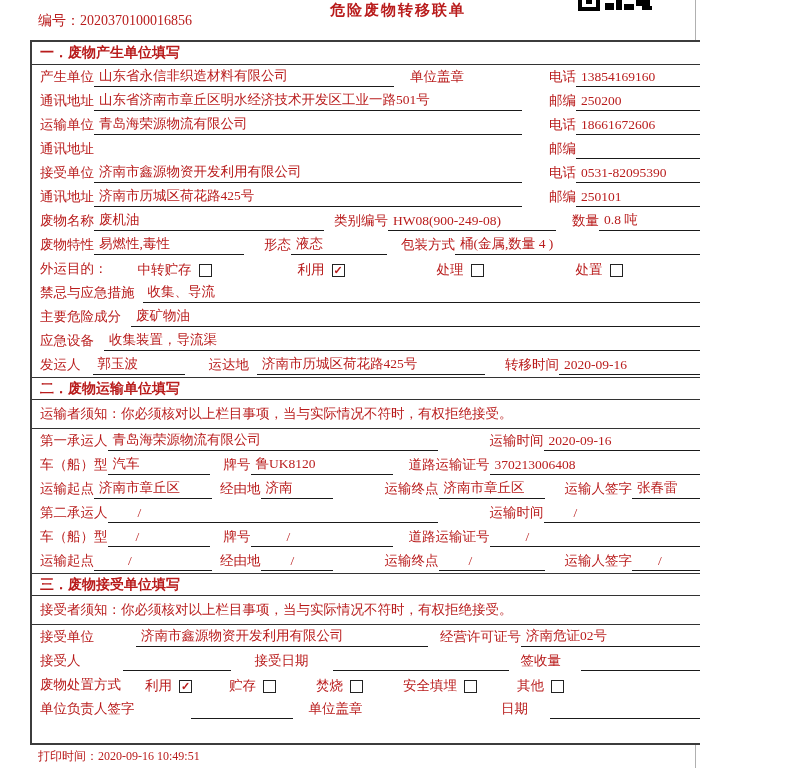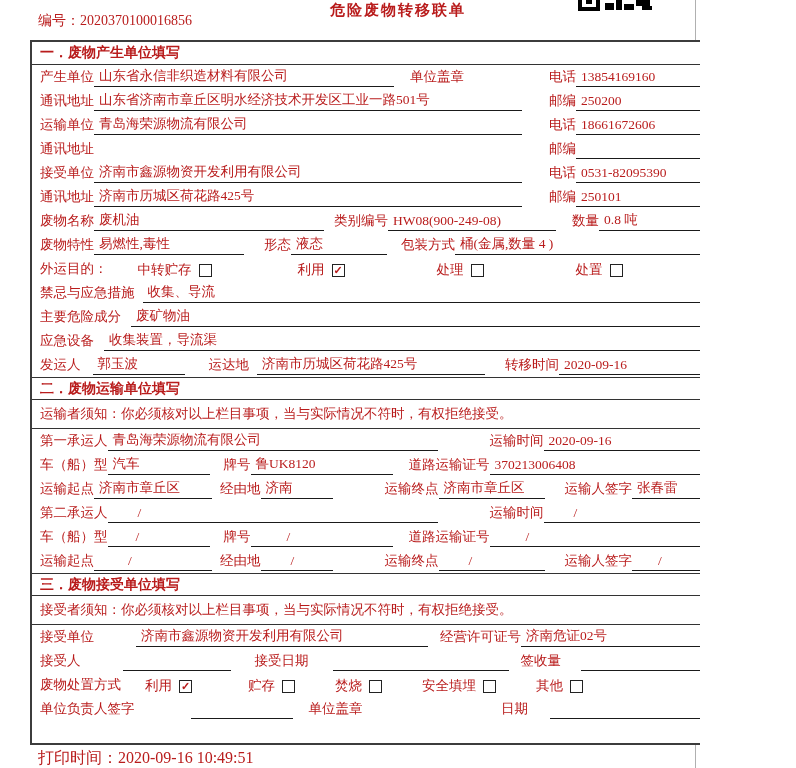--- a/index.html
+++ b/index.html
@@ -15,21 +15,21 @@
   .sec-h.bt{border-top:1.6px solid #333;}
   .notice{font-size:13.5px;padding:5px 8px 4px;height:29px;box-sizing:border-box;border-bottom:1.6px solid #333;white-space:nowrap;}
   .row{display:flex;align-items:flex-end;height:24px;box-sizing:border-box;padding:0 8px 2px;font-size:13.5px;white-space:nowrap;}
   .lbl{flex:none;padding-bottom:1px;}
   .u{border-bottom:1px solid #1a1a1a;padding:0 5px 1px;box-sizing:border-box;overflow:hidden;flex:none;}
   .grow{flex:1 1 auto;}
   .sp{flex:1 1 auto;}
   .cbx{display:inline-block;width:13px;height:13px;border:1.3px solid #222;box-sizing:border-box;
        margin-left:7px;vertical-align:-2px;text-align:center;line-height:10px;font-size:11px;font-weight:bold;}
   .opt{display:inline-flex;align-items:center;}
-  .ptime{position:absolute;left:38px;top:748px;font-size:16px;white-space:nowrap;}
+  .ptime{position:absolute;left:38px;top:748px;font-size:12px;white-space:nowrap;}
 </style>
 </head>
 <body>
 
 <div id="page">
   <div id="edge-line"></div>
 
   <div class="serial">
     <span>编号：</span><span>2020370100016856</span>
   </div>
@@ -234,21 +234,21 @@
       <span class="lbl" style="margin-left:12px">签收量</span>
       <span class="u grow" style="margin-left:20px"></span>
     </div>
 
     <div class="row">
       <span class="lbl">废物处置方式</span>
       <span class="opt" style="margin-left:24px">
         <span>利用</span>
         <span class="cbx">✓</span>
       </span>
-      <span class="opt" style="margin-left:56px">
+      <span class="opt" style="margin-left:37px">
         <span>贮存</span>
         <span class="cbx"></span>
       </span>
       <span class="opt" style="margin-left:40px">
         <span>焚烧</span>
         <span class="cbx"></span>
       </span>
       <span class="opt" style="margin-left:40px">
         <span>安全填埋</span>
         <span class="cbx"></span>

